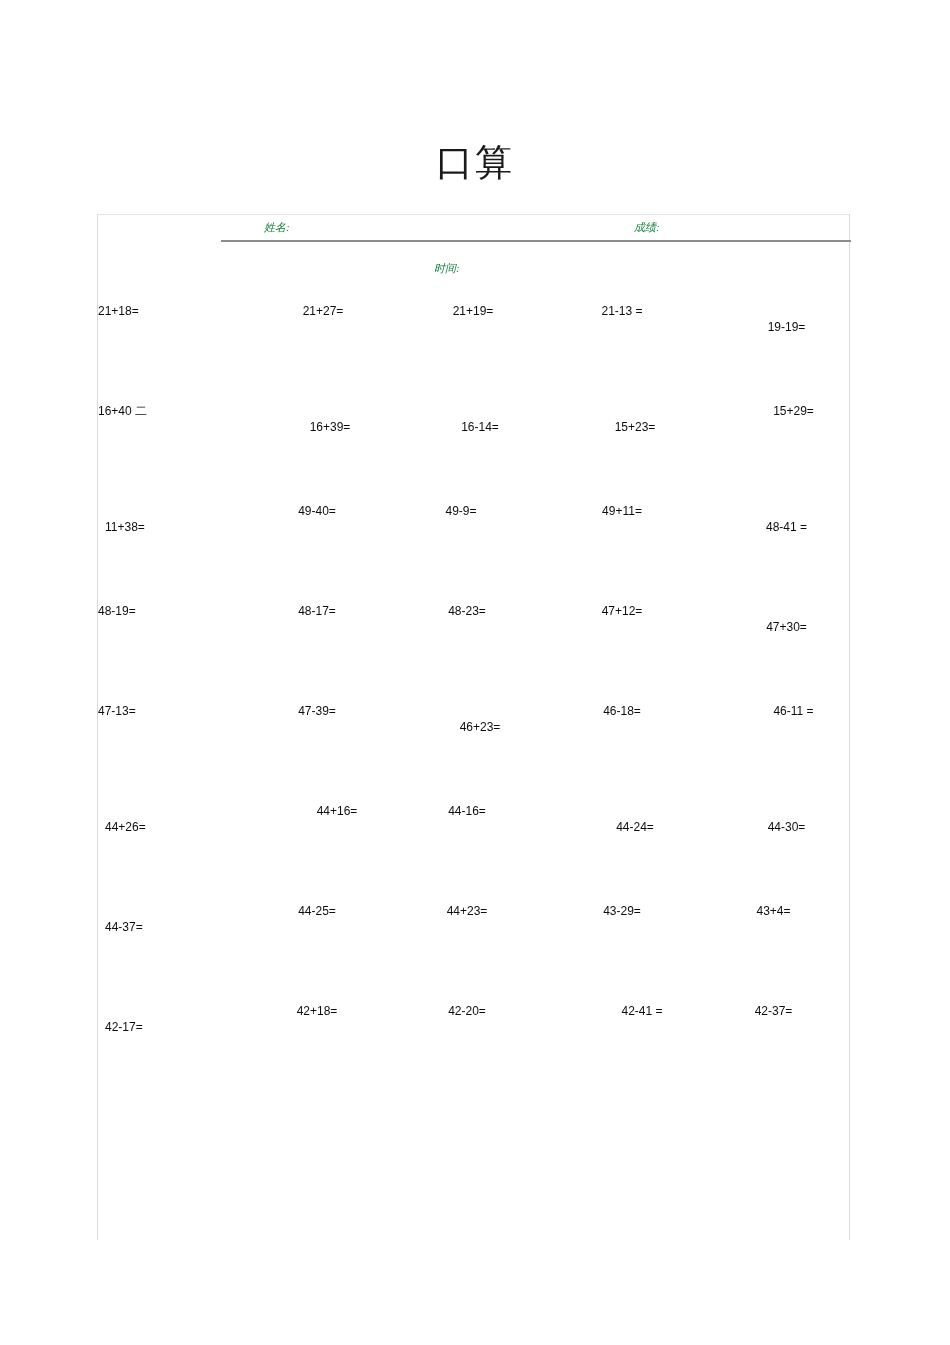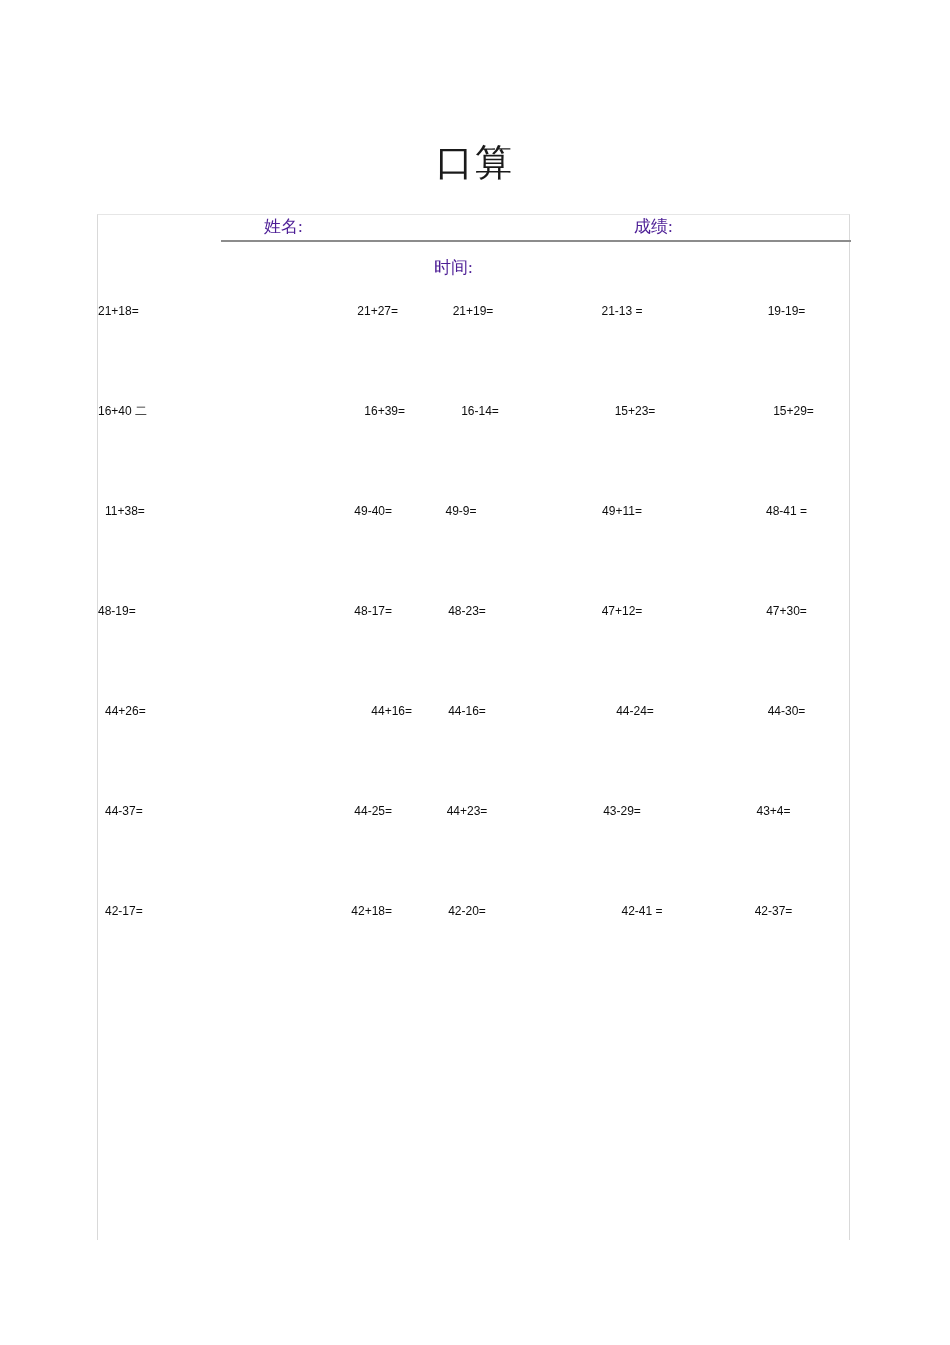--- a/index.html
+++ b/index.html
@@ -50,24 +50,25 @@
     position: absolute;
     left: 0;
     top: 0;
     width: 753px;
     height: 25px;
   }
   .hdr-label {
     position: absolute;
     top: 0;
     font-family: "Liberation Serif", serif;
-    font-size: 17px;
+    font-size: 11px;
     line-height: 24px;
-    color: #4c1d95;
+    color: #15803d;
     white-space: pre;
+    font-style: italic;
   }
   #hdr-name  { left: 166px; }
   #hdr-time  { left: 336px; margin-top: 41px; }
   #hdr-score { left: 536px; }
 
   #header-rule {
     position: absolute;
     left: 123px;
     top: 25px;
     width: 630px;
@@ -90,28 +91,28 @@
     position: absolute;
     top: 28px;
     font-family: "Liberation Sans", sans-serif;
     font-size: 12px;
     line-height: 26px;
     color: #0d0d0d;
     white-space: pre;
   }
   
   .col-0 { left: 0px;   width: 150px; text-align: left;  }
-  .col-1 { left: 150px; width: 150px; text-align: right;}
+  .col-1 { left: 150px; width: 150px; text-align: center;}
   .col-2 { left: 300px; width: 150px; text-align: center;}
   .col-3 { left: 450px; width: 160px; text-align: center;}
   .col-4 { left: 610px; width: 143px; text-align: center;}
 
   
   .jx-l  { transform: translateX(-6px); }
-  .jx-r  { transform: translateX(7px); }
+  .jx-r  { transform: translateX(7px); margin-top: 16px; }
   .jx-rr { transform: translateX(14px); }
   .jx-ll { transform: translateX(-12px); }
 </style>
 </head>
 <body>
 
 <div id="worksheet-title">口算</div>
 
 <div id="sheet-frame">
 
@@ -146,20 +147,27 @@
         <span class="problem-cell col-4 jx-r">48-41 =</span>
       </div>
       <div class="problem-row">
         <span class="problem-cell col-0 ">48-19=</span>
         <span class="problem-cell col-1 jx-l">48-17=</span>
         <span class="problem-cell col-2 jx-l">48-23=</span>
         <span class="problem-cell col-3 jx-l">47+12=</span>
         <span class="problem-cell col-4 jx-r">47+30=</span>
       </div>
       <div class="problem-row">
+        <span class="problem-cell col-0 ">47-13=</span>
+        <span class="problem-cell col-1 jx-l">47-39=</span>
+        <span class="problem-cell col-2 jx-r">46+23=</span>
+        <span class="problem-cell col-3 jx-l">46-18=</span>
+        <span class="problem-cell col-4 jx-rr">46-11 =</span>
+      </div>
+      <div class="problem-row">
         <span class="problem-cell col-0 jx-r">44+26=</span>
         <span class="problem-cell col-1 jx-rr">44+16=</span>
         <span class="problem-cell col-2 jx-l">44-16=</span>
         <span class="problem-cell col-3 jx-r">44-24=</span>
         <span class="problem-cell col-4 jx-r">44-30=</span>
       </div>
       <div class="problem-row">
         <span class="problem-cell col-0 jx-r">44-37=</span>
         <span class="problem-cell col-1 jx-l">44-25=</span>
         <span class="problem-cell col-2 jx-l">44+23=</span>

